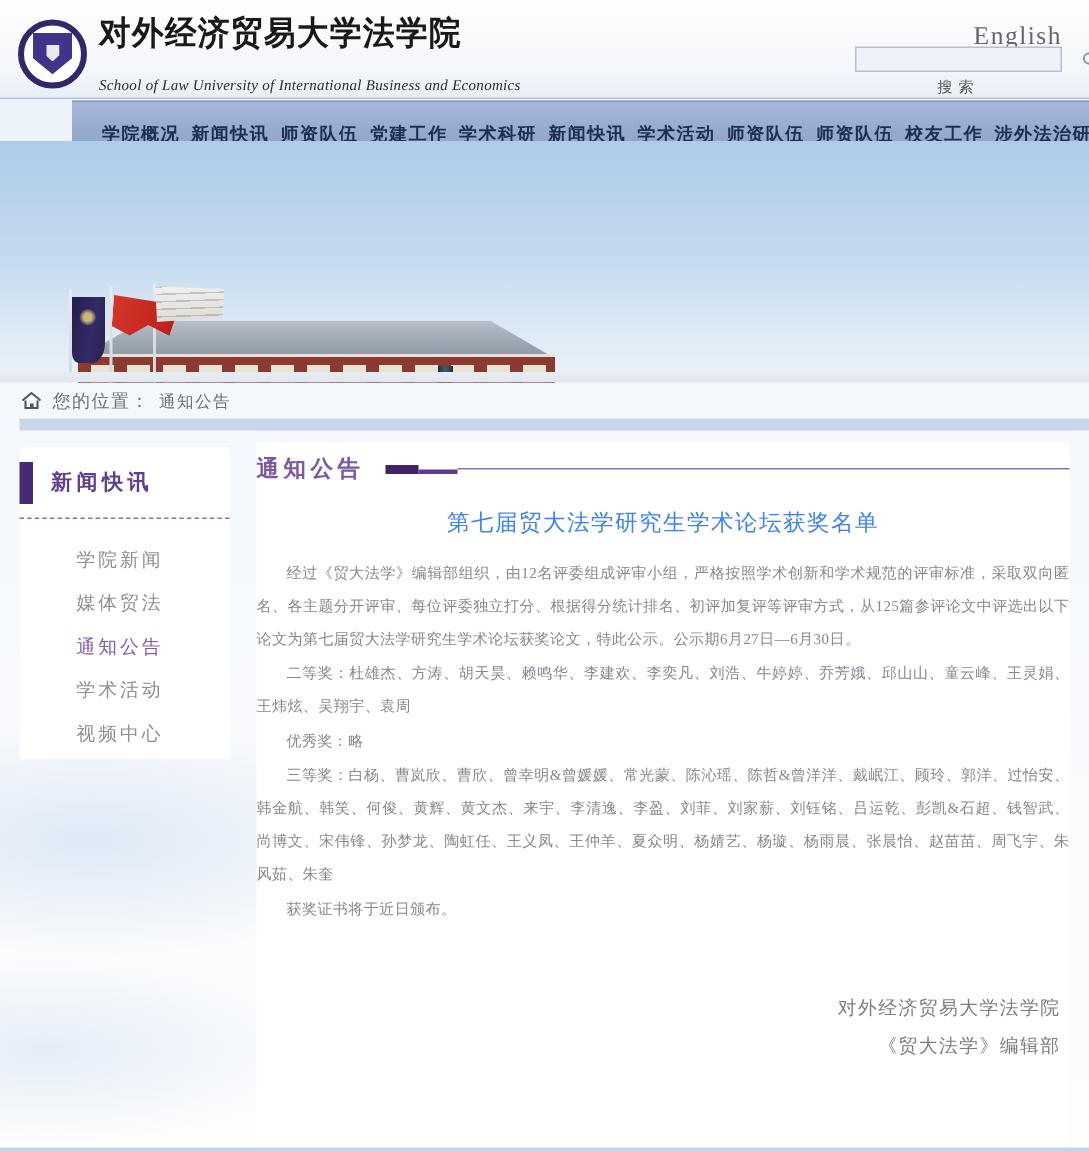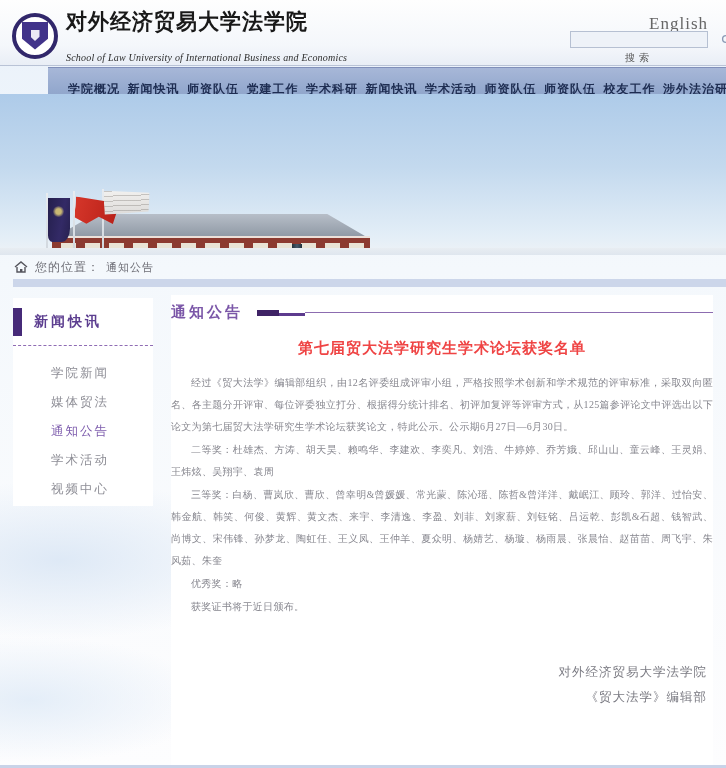--- a/index.html
+++ b/index.html
@@ -100,22 +100,22 @@
   .side-item.active { color:#7d5cad; }
 
   
   .main { position:absolute; top:295px; left:171px; width:542px; background:#fff; min-height:473px; }
   .sec-head { display:flex; align-items:center; padding-top:8px; }
   .sec-title { font-size:15px; color:#7b57a8; letter-spacing:3px; font-weight:600; }
   .sec-deco { display:flex; align-items:center; flex:1; margin-left:14px; position:relative; height:10px; }
   .deco-b1 { width:22px; height:6px; background:#3f2366; }
   .deco-b2 { width:26px; height:3px; background:#5d3b8e; margin-top:3px; }
   .deco-line { flex:1; height:1px; background:#8c6cb0; margin-top:0; }
-  .art-title { text-align:center; font-size:15px; color:#ef4444; letter-spacing:1px;
-    margin-top:17px; font-weight:700; }
+  .art-title { text-align:center; font-size:15px; color:#3b82f6; letter-spacing:1px;
+    margin-top:17px; font-weight:400; }
   .art-body { margin-top:14px; }
   .art-body p { font-size:10px; color:#87878f; line-height:22px; text-indent:2em;
     letter-spacing:.3px; margin-bottom:1px; text-align:justify; }
   .signature { margin-top:42px; text-align:right; padding-right:6px; }
   .signature div { font-size:12.5px; color:#7b7b83; line-height:25px; letter-spacing:1px; }
   .footer-strip { position:absolute; bottom:0; left:0; width:726px; height:3px; background:#c9d3e8; }
 </style>
 </head>
 <body>
 
@@ -209,22 +209,22 @@
       <div class="sec-deco">
         <div class="deco-b1"></div>
           <div class="deco-b2"></div>
           <div class="deco-line"></div>
       </div>
     </div>
     <div class="art-title">第七届贸大法学研究生学术论坛获奖名单</div>
     <div class="art-body">
       <p>经过《贸大法学》编辑部组织，由12名评委组成评审小组，严格按照学术创新和学术规范的评审标准，采取双向匿名、各主题分开评审、每位评委独立打分、根据得分统计排名、初评加复评等评审方式，从125篇参评论文中评选出以下论文为第七届贸大法学研究生学术论坛获奖论文，特此公示。公示期6月27日—6月30日。</p>
       <p>二等奖：杜雄杰、方涛、胡天昊、赖鸣华、李建欢、李奕凡、刘浩、牛婷婷、乔芳娥、邱山山、童云峰、王灵娟、王炜炫、吴翔宇、袁周</p>
+      <p>优秀奖：略</p>
       <p>三等奖：白杨、曹岚欣、曹欣、曾幸明&amp;曾媛媛、常光蒙、陈沁瑶、陈哲&amp;曾洋洋、戴岷江、顾玲、郭洋、过怡安、韩金航、韩笑、何俊、黄辉、黄文杰、来宇、李清逸、李盈、刘菲、刘家薪、刘钰铭、吕运乾、彭凯&amp;石超、钱智武、尚博文、宋伟锋、孙梦龙、陶虹任、王义凤、王仲羊、夏众明、杨婧艺、杨璇、杨雨晨、张晨怡、赵苗苗、周飞宇、朱风茹、朱奎</p>
-      <p>优秀奖：略</p>
       <p>获奖证书将于近日颁布。</p>
     </div>
     <div class="signature">
       <div>对外经济贸易大学法学院</div>
       <div>《贸大法学》编辑部</div>
 
     </div>
   </div>
 
   <div class="footer-strip"></div>

